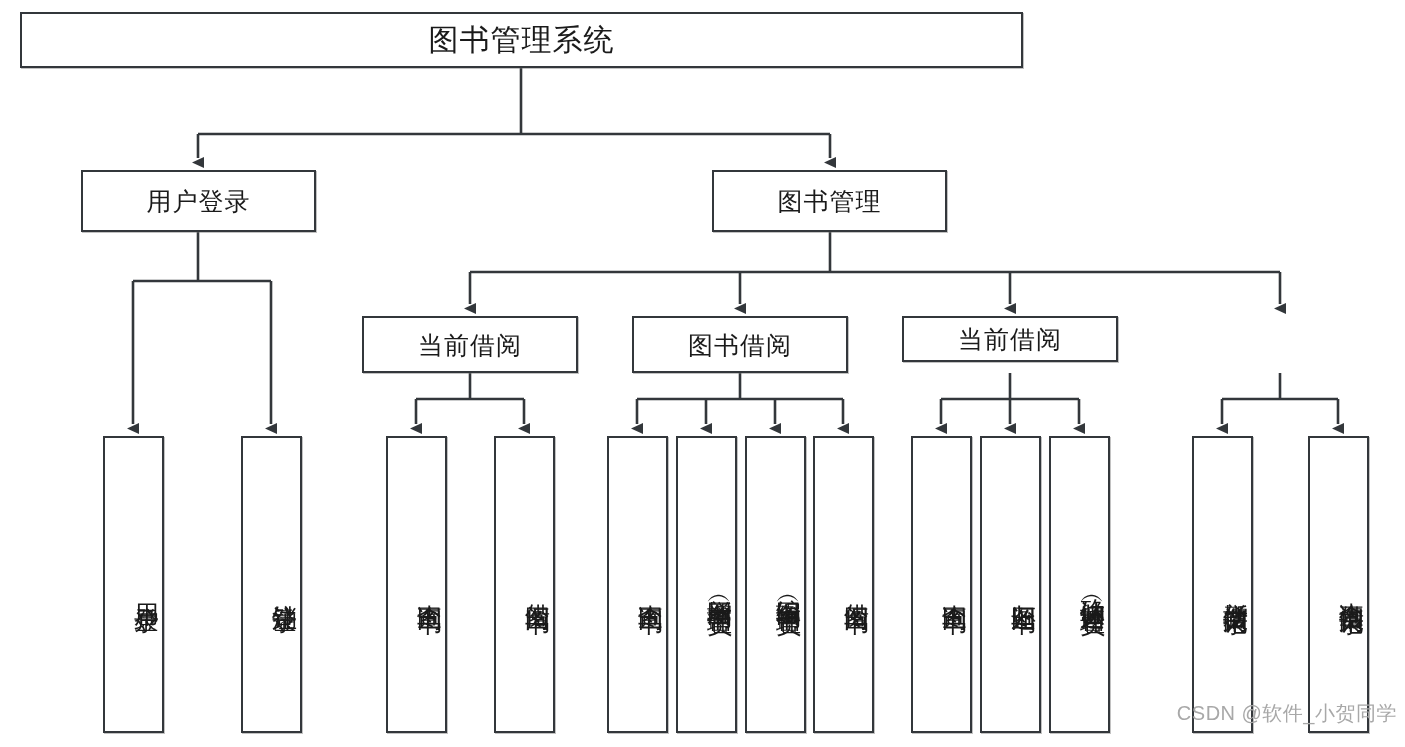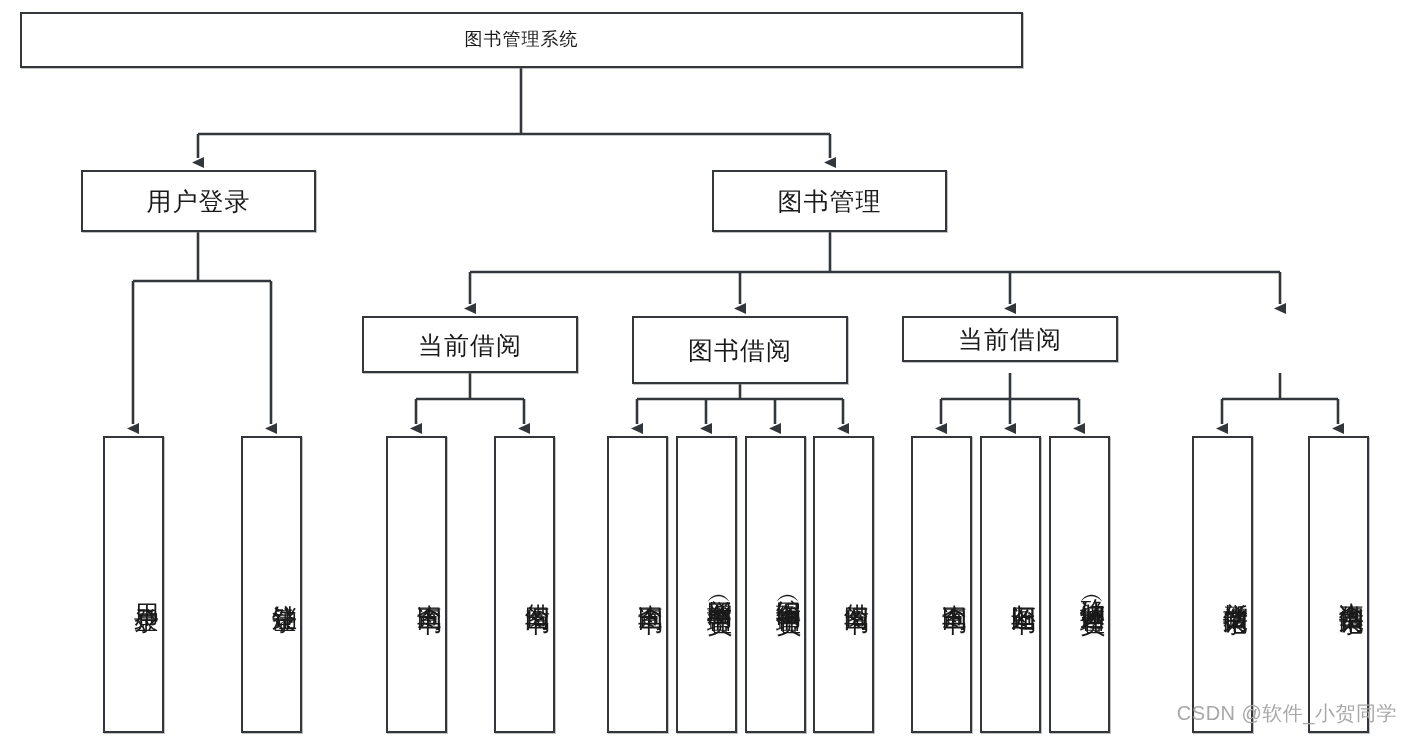--- a/index.html
+++ b/index.html
@@ -54,21 +54,21 @@
   }
   .node.vertical .label {
     writing-mode: vertical-rl;
     text-orientation: upright;
     display: block;
   }
   .node .label {
     display: block;
   }
   #root-node {
-    font-size: 18px;
+    font-size: 30px;
     text-align: right;
   }
   .watermark {
     position: absolute;
     right: 8px;
     bottom: 20px;
     font-size: 20px;
     color: #a8a8a8;
     letter-spacing: 0.5px;
     white-space: nowrap;
@@ -136,21 +136,21 @@
   <div class="node horizontal" style="left:81px; top:170px; width:235px; height:62px;">
     <span class="label">用户登录</span>
   </div>
   <div class="node horizontal" style="left:712px; top:170px; width:235px; height:62px;">
     <span class="label">图书管理</span>
   </div>
 
   <div class="node horizontal" style="left:362px; top:316px; width:216px; height:57px;">
     <span class="label">当前借阅</span>
   </div>
-  <div class="node horizontal" style="left:632px; top:316px; width:216px; height:68px;text-align:center;">
+  <div class="node horizontal" style="left:632px; top:316px; width:216px; height:57px;text-align:center;">
     <span class="label">图书借阅</span>
   </div>
   <div class="node horizontal" style="left:902px; top:316px; width:216px; height:46px;">
     <span class="label">当前借阅</span>
   </div>
 
   <div class="node vertical" style="left:103px; top:436px; width:61px; height:297px;">
     <span class="label">用户登录</span>
   </div>
   <div class="node vertical" style="left:241px; top:436px; width:61px; height:297px;">

